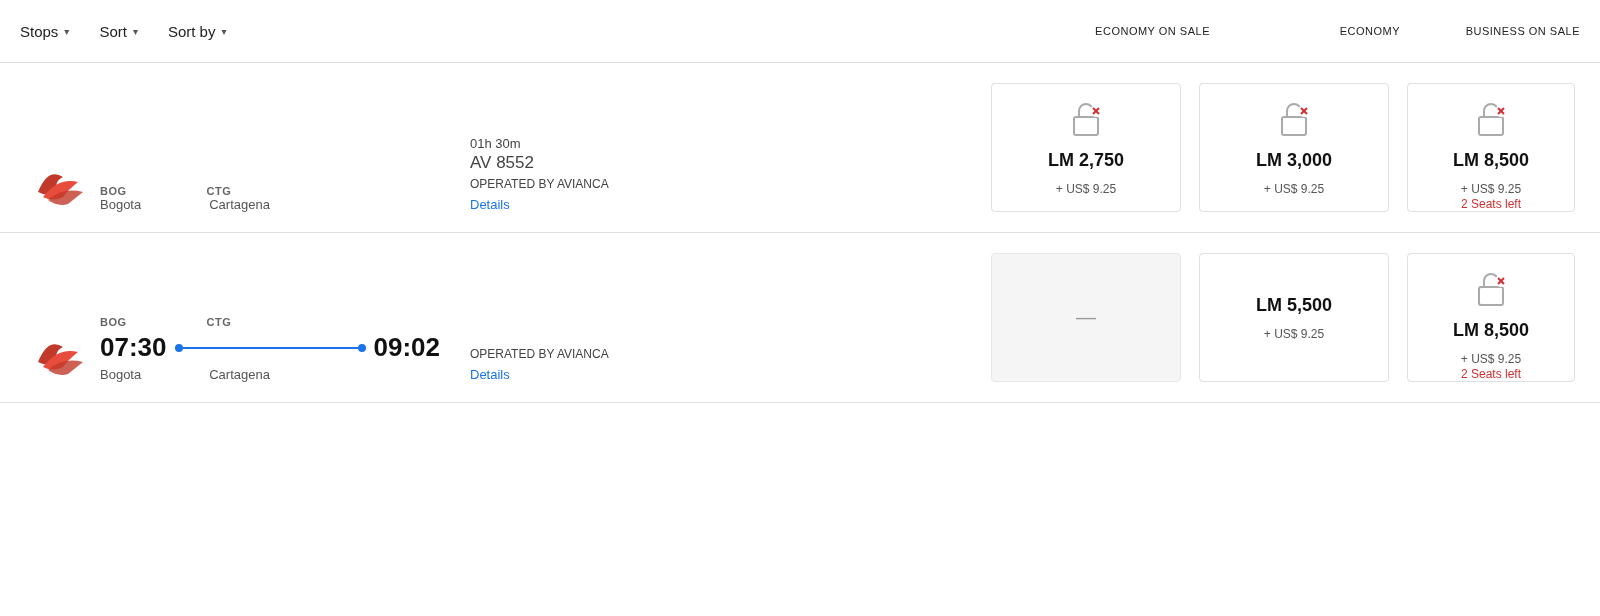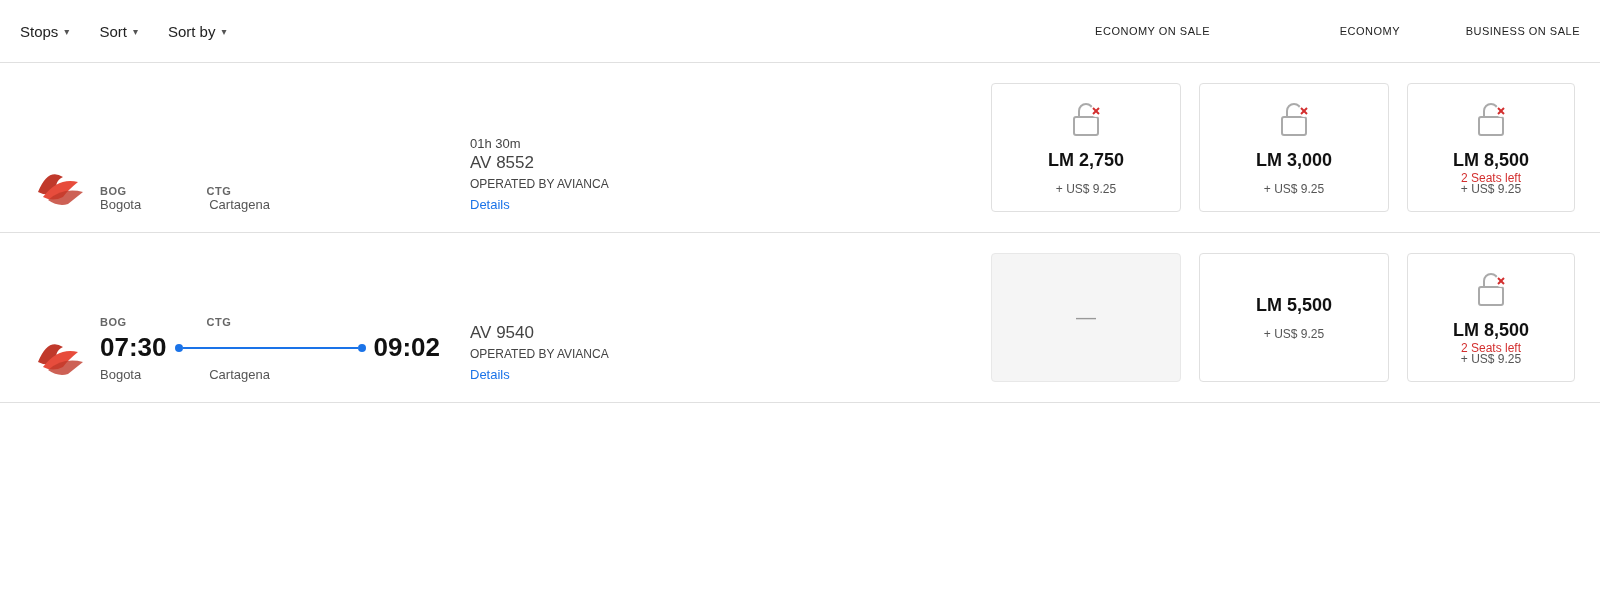--- a/index.html
+++ b/index.html
@@ -190,21 +190,21 @@
       font-size: 12px;
       color: #555;
       text-align: center;
       margin-top: 11px;
     }
     .seats-left {
       font-size: 12px;
       color: #d32f2f;
       text-align: center;
       position: absolute;
-      bottom: 26px;
+      bottom: 0;
       left: 0;
       right: 0;
     }
     .dash-empty {
       font-size: 20px;
       color: #999;
       font-weight: 300;
     }
   </style>
 </head>
@@ -320,21 +320,20 @@
           <div class="arrow-dot"></div>
         </div>
         <span class="arr-time">09:02</span>
       </div>
       <div class="city-names">
         <span>Bogota</span>
         <span>Cartagena</span>
       </div>
     </div>
     <div class="flight-details">
-      <div class="flight-number">AV 9540</div>
       <div class="operated-by">OPERATED BY AVIANCA</div>
       <a class="details-link" href="#">Details</a>
     </div>
     <div class="price-cells">
       <div class="price-cell empty-cell">
           <span class="dash-empty">—</span>
         </div>
       <div class="price-cell">
           <div class="price-main">LM 5,500</div>
           <div class="price-sub">+ US$ 9.25</div>

